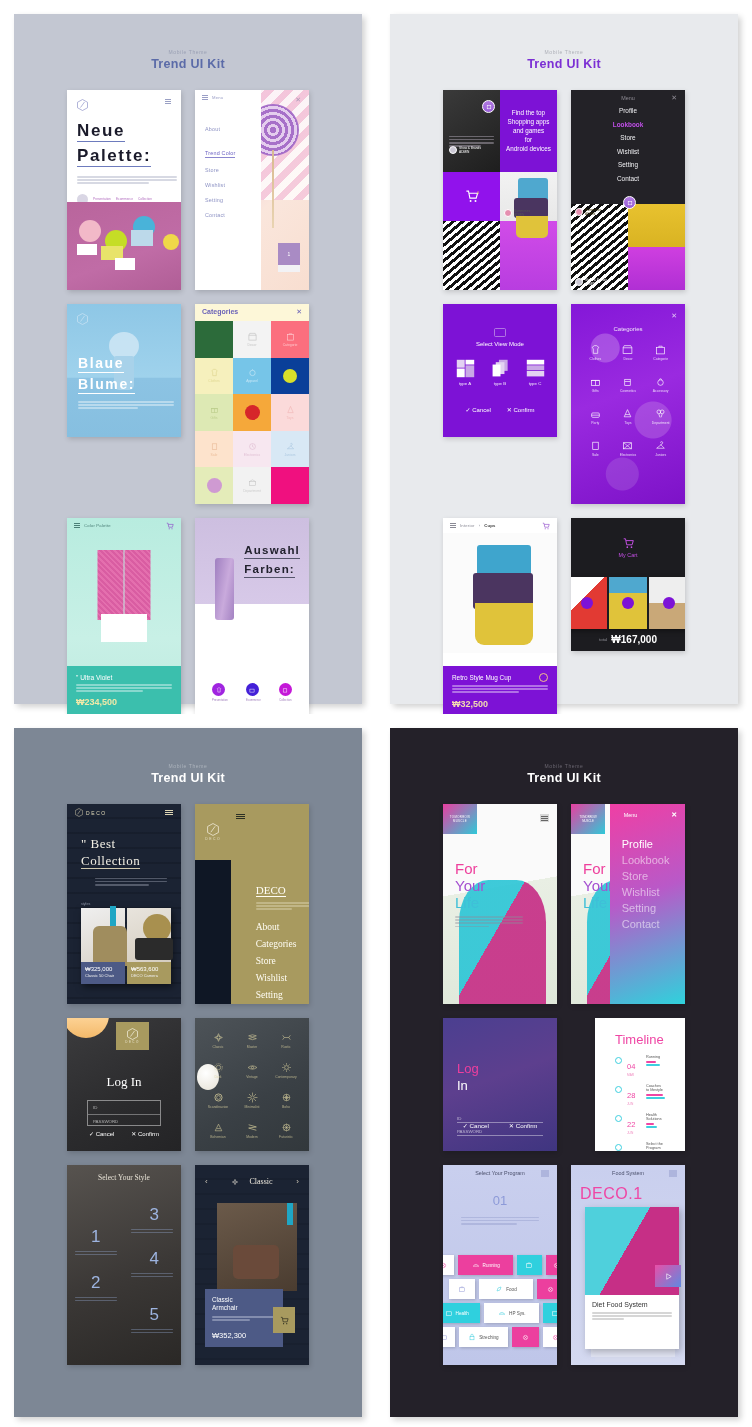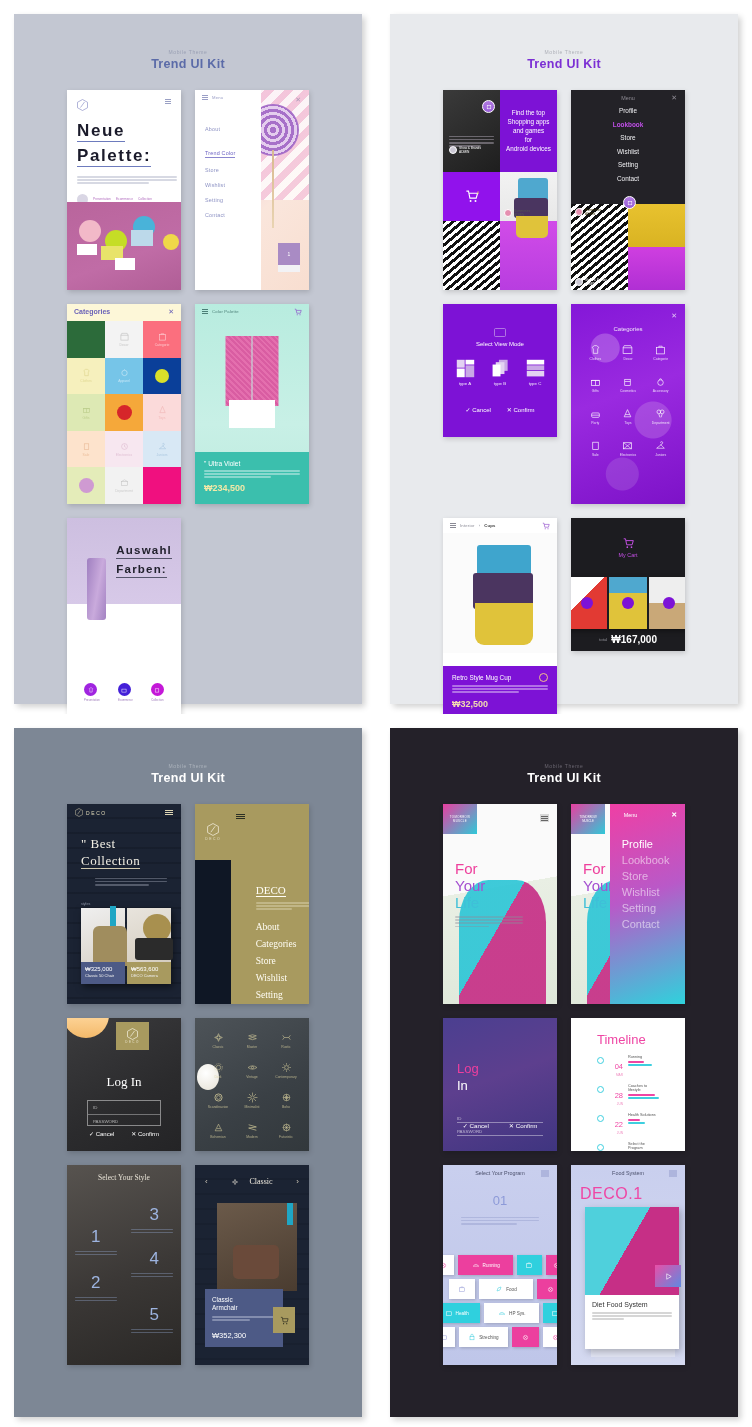--- a/index.html
+++ b/index.html
@@ -270,25 +270,25 @@
   .flogin .ttl{position:absolute;left:14px;top:42px;}
   .flogin .ttl div{font-size:13px;line-height:17px;color:#fff;}
   .flogin .ttl .p{color:#ef3f9e;}
   .flogin .fields{position:absolute;left:14px;right:14px;top:92px;}
   .flogin .fields .f{border-bottom:.7px solid rgba(255,255,255,.4);height:13px;
      font-size:4.4px;color:rgba(255,255,255,.6);padding-top:6px;}
   .flogin .btns{position:absolute;left:0;right:0;bottom:22px;display:flex;justify-content:center;
      gap:20px;font-size:6.2px;color:#fff;}
 
   
-  .tline{background:#fff;padding:14px 26px;}
+  .tline{background:#fff;padding:14px 20px;margin-left:24px;}
   .tline h2{font-size:13px;color:#ef46a4;font-weight:normal;margin-bottom:8px;}
   .trow{display:flex;align-items:flex-start;gap:5px;margin-bottom:7px;position:relative;}
   .tdot{width:7px;height:7px;border-radius:50%;border:.8px solid #3ecfdf;flex:0 0 7px;margin-top:2px;}
-  .tdate{width:14px;text-align:right;flex:0 0 14px;}
+  .tdate{width:14px;text-align:left;flex:0 0 14px;}
   .tdate .d{font-size:7.5px;color:#ef46a4;line-height:8px;}
   .tdate .m{font-size:3.2px;color:#ef8cc0;}
   .tbody{flex:1;}
   .tbody .tt{font-size:3.8px;color:#555;margin-bottom:2px;}
   .tbar{height:1.8px;background:#ef46a4;border-radius:1px;margin-bottom:1.4px;}
   .tbar.c{background:#3ecfdf;}
 
   
   .prog{background:linear-gradient(#c9cfee,#bfc6e9);}
   .prog .hd{position:absolute;left:0;right:0;top:0;height:16px;display:flex;align-items:center;
@@ -392,20 +392,37 @@
           <div>Contact</div>
         </div>
       </div>
       <span class="xc" style="position:absolute;right:8px;top:6px;color:#b09bb8">✕</span>
       <div class="swatchbox">
         <div class="c">1</div>
         <div class="w"></div>
       </div>
     </div>
 
+    <div class="ph h140 blaue">
+      <svg class="logo-hex" style="position:absolute;left:10px;top:9px" viewBox="0 0 22 24">
+        <polygon points="11,1 21,6.5 21,17.5 11,23 1,17.5 1,6.5" fill="none" stroke="#cbe4f4" stroke-width="1.4"></polygon>
+        <line x1="7" y1="17" x2="15" y2="6" stroke="#cbe4f4" stroke-width="1.4"></line>
+      </svg>
+      <div class="flower"></div>
+          <div class="vase"></div>
+      <div class="txt">
+        <div class="bigtype">Blaue</div><br>
+        <div class="bigtype" style="margin-top:3px">Blume:</div>
+        <div style="color:#fff;width:96px;margin-top:7px">
+          <div class="fake"></div>
+              <div class="fake"></div>
+              <div class="fake" style="width:62%"></div>
+        </div>
+      </div>
+    </div>
 
     <div class="ph h200" style="background:#fdf7d8">
       <div class="bar" style="color:#6b63b8;background:#fdf7d8">
         <span style="font-size:7px;font-weight:bold">Categories</span>
         <span class="xc">✕</span>
       </div>
       <div class="catgrid">
         <div class="catcell" style="background:#2c6b3a"></div>
         <div class="catcell" style="background:#f3f3f3;color:#bdbdbd">
           <svg width="9" height="9" viewBox="0 0 20 20">

